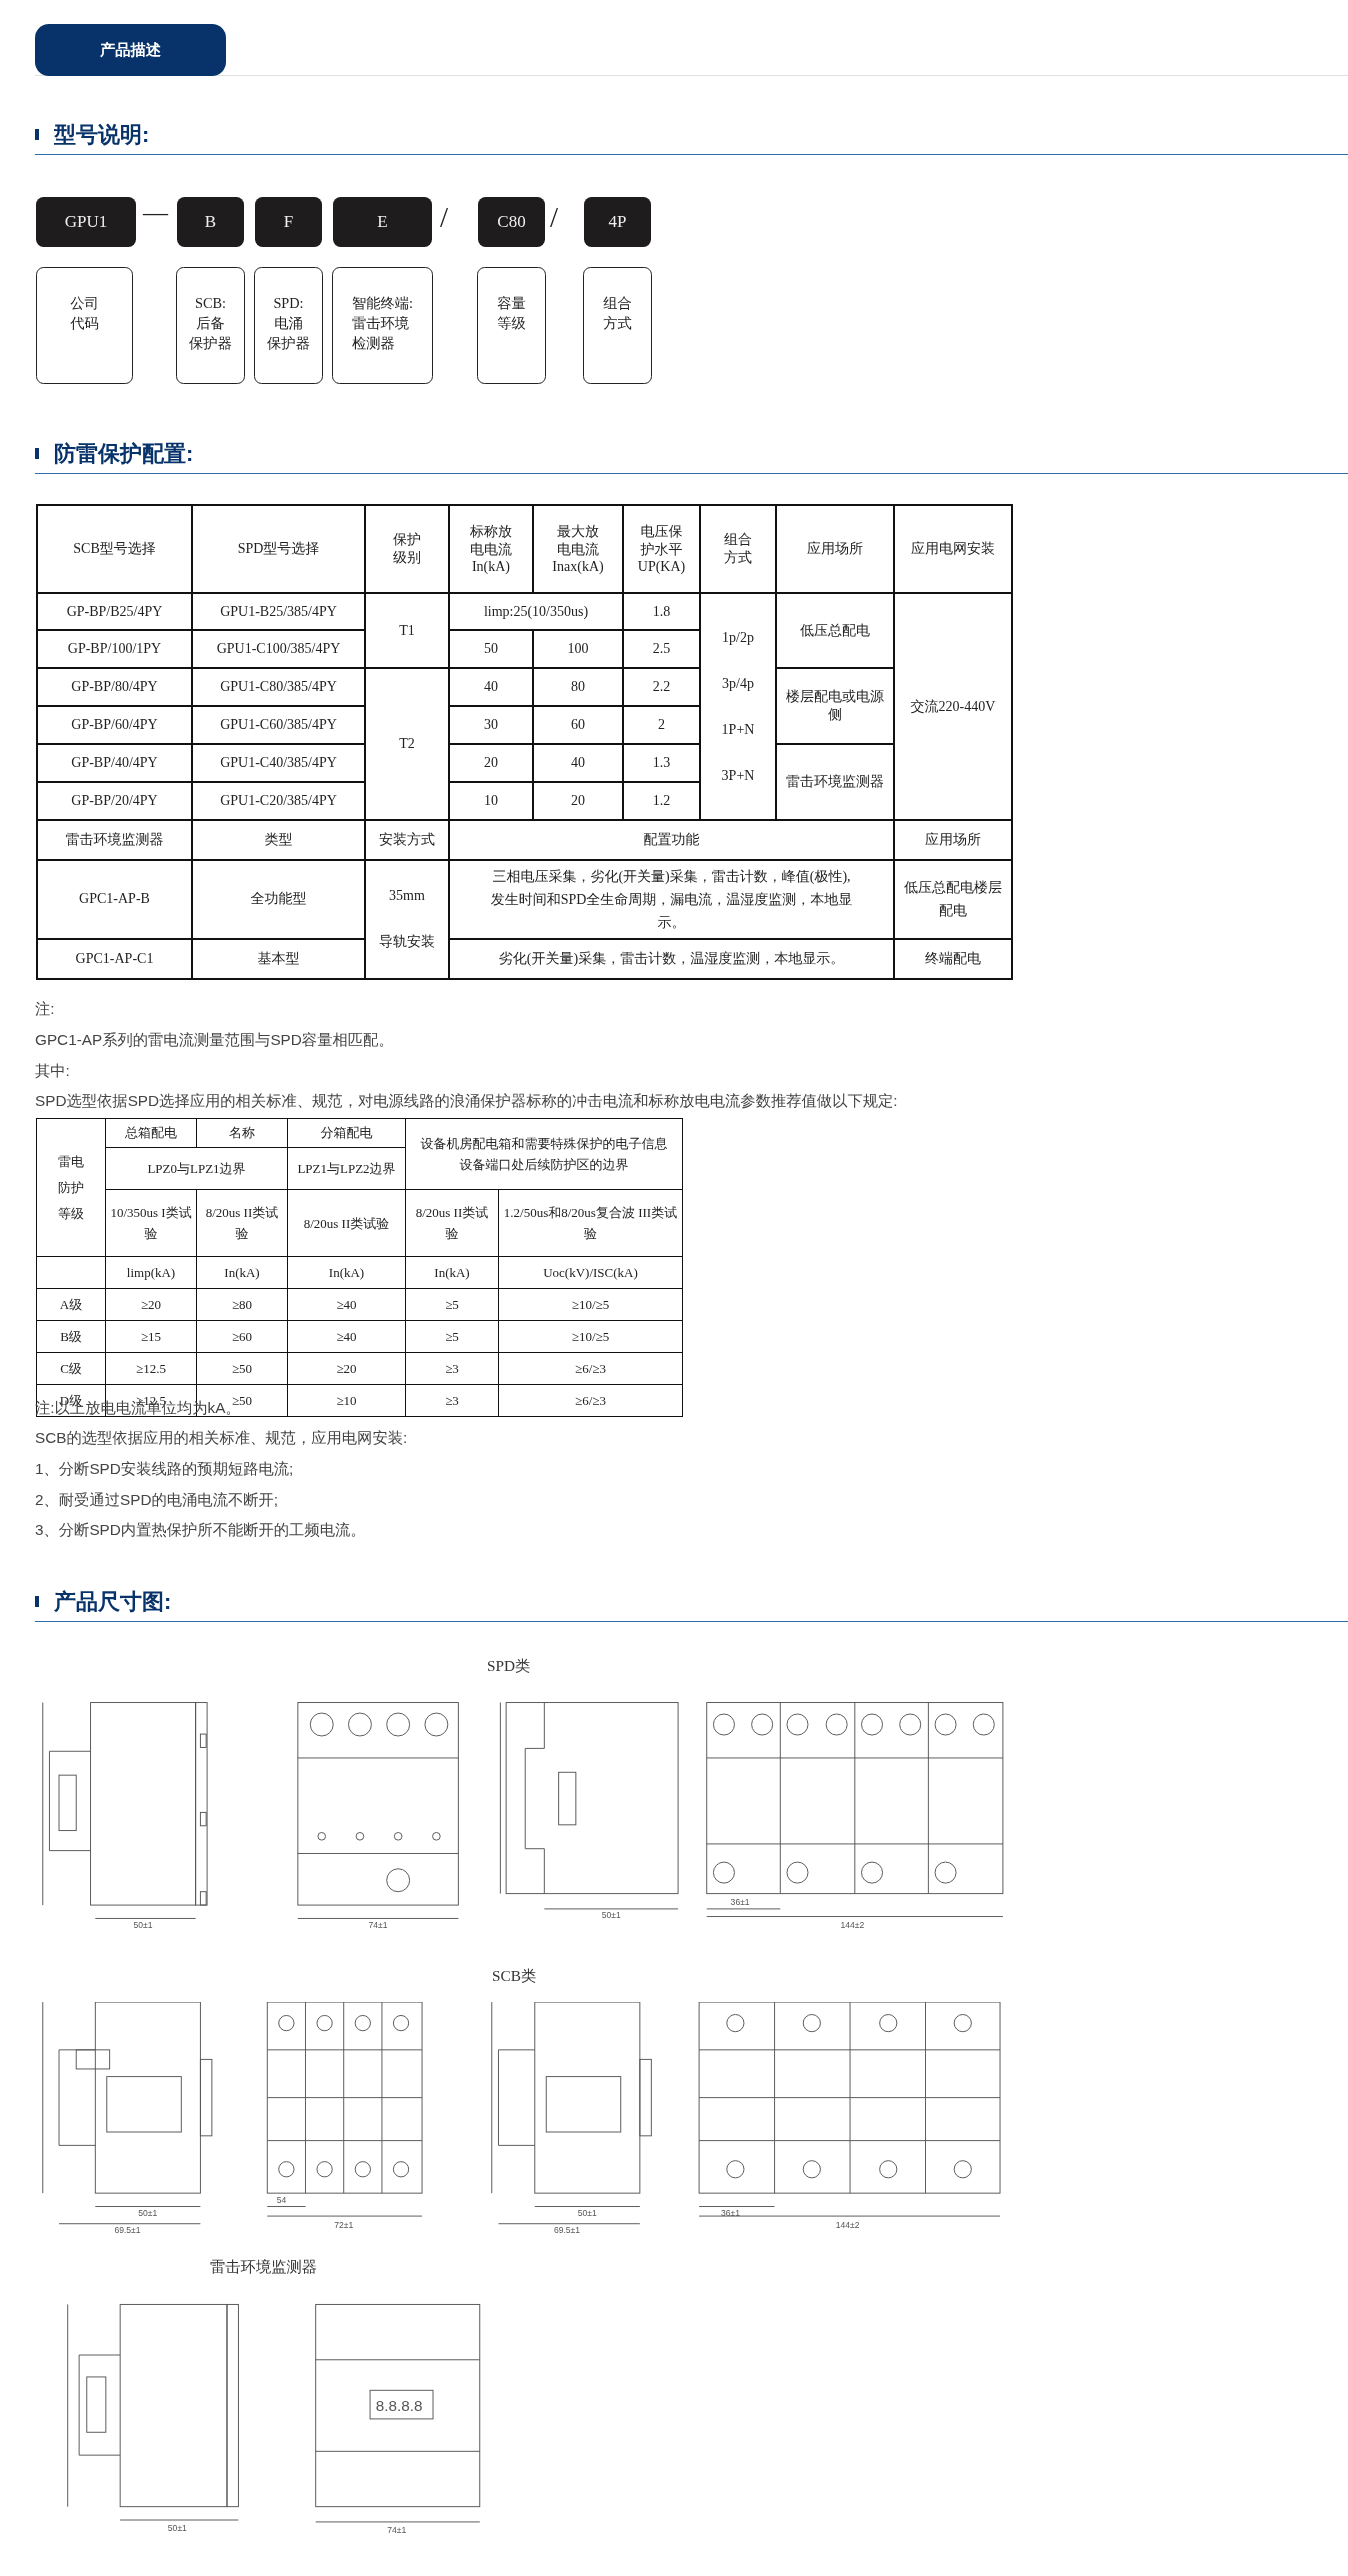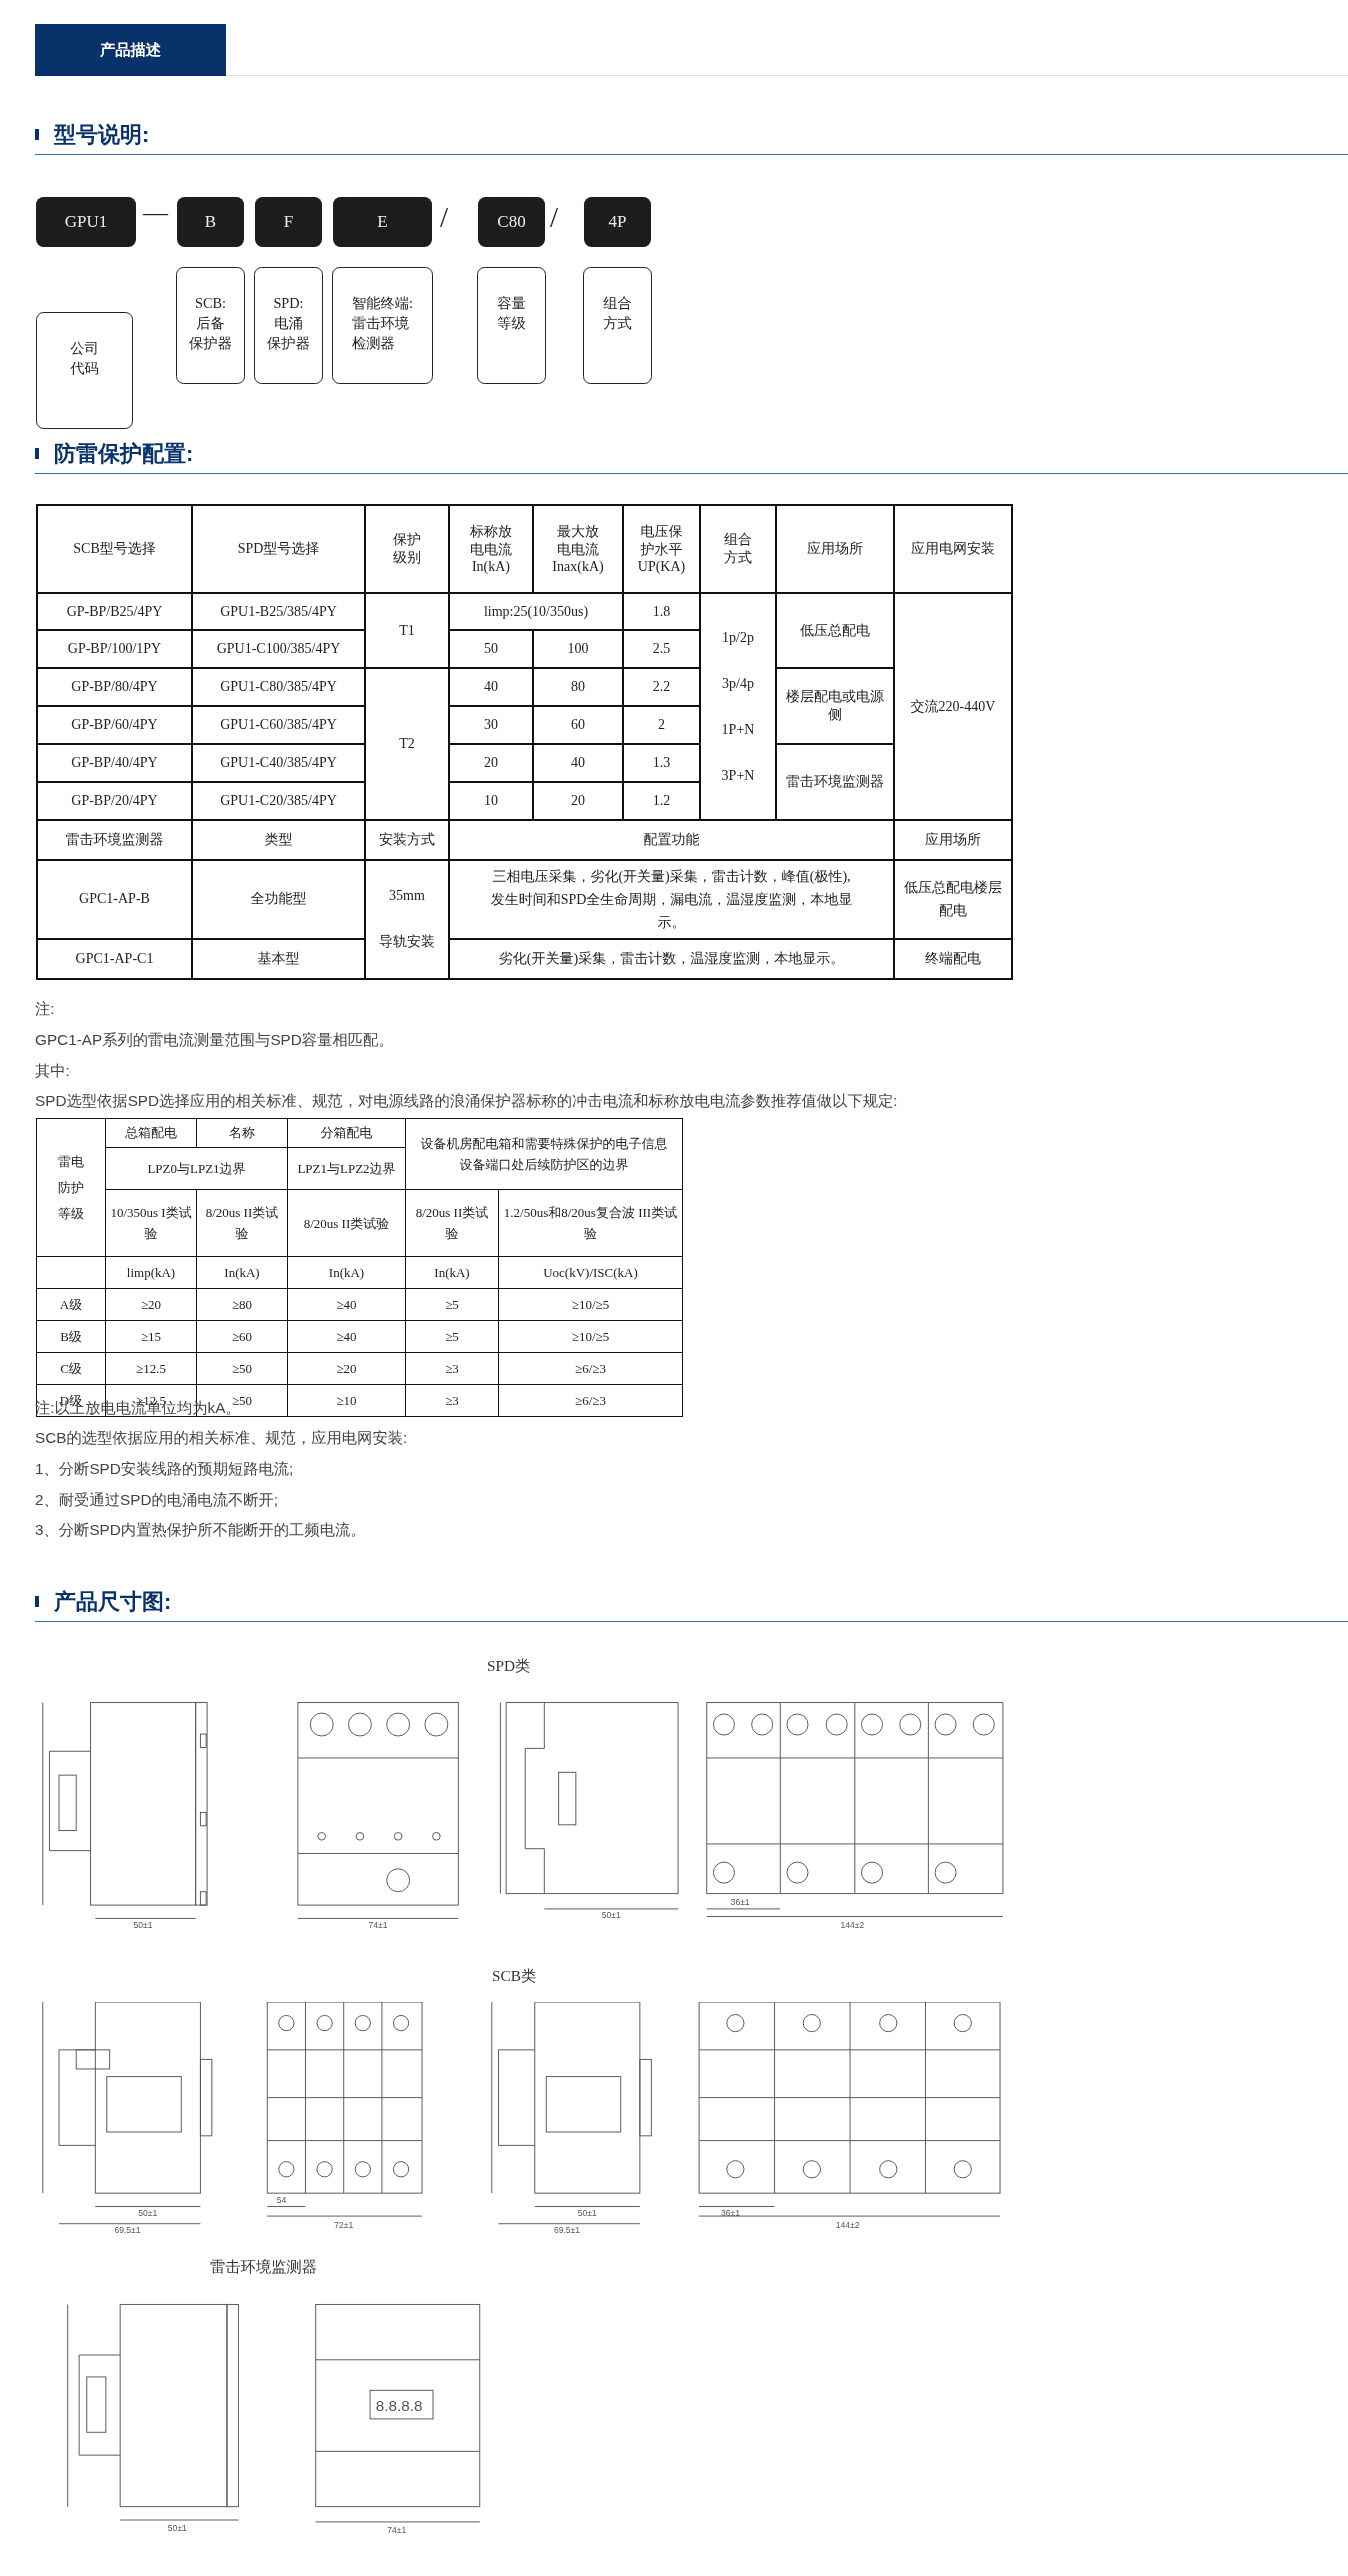--- a/index.html
+++ b/index.html
@@ -1,19 +1,19 @@
 <!DOCTYPE html>
 <html><head>
 <meta charset="utf-8">
 <style>
   * { box-sizing: border-box; margin: 0; padding: 0; }
   body { width: 1348px; height: 2576px; background: #ffffff; font-family: "Liberation Sans", "DejaVu Sans", sans-serif; color: #333; position: relative; overflow: hidden; }
   .abs { position: absolute; }
   .tab-bar { left: 35px; top: 24px; width: 1313px; height: 52px; border-bottom: 1px solid #e0e0e0; }
-  .tab-active { left: 0; top: 0; width: 191px; height: 52px; background: #07336a; color: #fff; font-weight: bold; font-size: 15.3px; display: flex; align-items: center; justify-content: center; }
+  .tab-active { left: 0; top: 0; width: 191px; height: 52px; background: #07336a; color: #fff; font-weight: bold; font-size: 15.3px; display: flex; align-items: center; justify-content: center; border-radius: 14px; }
   .section-head { left: 35px; width: 1313px; height: 38px; border-bottom: 1.9px solid #2e6cab; }
   .section-head .marker { position: absolute; left: 0; top: 11.5px; width: 3.8px; height: 11.5px; background: #07336a; }
   .section-head .title { position: absolute; left: 19px; top: 2.9px; font-size: 22px; font-weight: bold; color: #07336a; }
   .code-box { position: absolute; background: #1e1c1c; color: #f0f0f0; border-radius: 7.6px; display: flex; align-items: center; justify-content: center; font-family: "Liberation Serif", serif; font-size: 17px; }
   .desc-box { position: absolute; border: 1.9px solid #222; border-radius: 7.6px; display: flex; align-items: flex-start; justify-content: center; padding-top: 25px; text-align: center; font-family: "Liberation Serif", serif; font-size: 14.3px; line-height: 20px; color: #222; }
   .sep { position: absolute; font-family: "Liberation Serif", serif; font-size: 29px; color: #222; }
   table.t { border-collapse: collapse; position: absolute; font-family: "Liberation Serif", "DejaVu Serif", serif; color: #222; table-layout: fixed; }
   table.t td { border: 1.9px solid #111; text-align: center; vertical-align: middle; padding: 1.9px 3.8px; }
   table.t1 { left: 36px; top: 504px; width: 968px; font-size: 14px; }
   table.t1 td { border-width: 2.9px; }
@@ -40,21 +40,21 @@
   <div class="code-box" style="left:36px;top:197px;width:100px;height:50px;">GPU1</div>
   <div class="sep" style="left:143px;top:199px;font-size:25px;">—</div>
   <div class="code-box" style="left:177px;top:197px;width:67px;height:50px;">B</div>
   <div class="code-box" style="left:255px;top:197px;width:67px;height:50px;">F</div>
   <div class="code-box" style="left:333px;top:197px;width:99px;height:50px;">E</div>
   <div class="sep" style="left:440px;top:201px;">/</div>
   <div class="code-box" style="left:478px;top:197px;width:67px;height:50px;">C80</div>
   <div class="sep" style="left:550px;top:201px;">/</div>
   <div class="code-box" style="left:584px;top:197px;width:67px;height:50px;">4P</div>
 
-  <div class="desc-box" style="left:36px;top:267px;width:97px;height:117px;margin-top:45px;">
+  <div class="desc-box" style="left:36px;top:267px;width:97px;height:117px;">
     <div>
         <div>公司</div>
         <div>代码</div>
       </div>
   </div>
   <div class="desc-box" style="left:176px;top:267px;width:69px;height:117px;">
     <div>
         <div>SCB:</div>
         <div>后备</div>
         <div>保护器</div>

